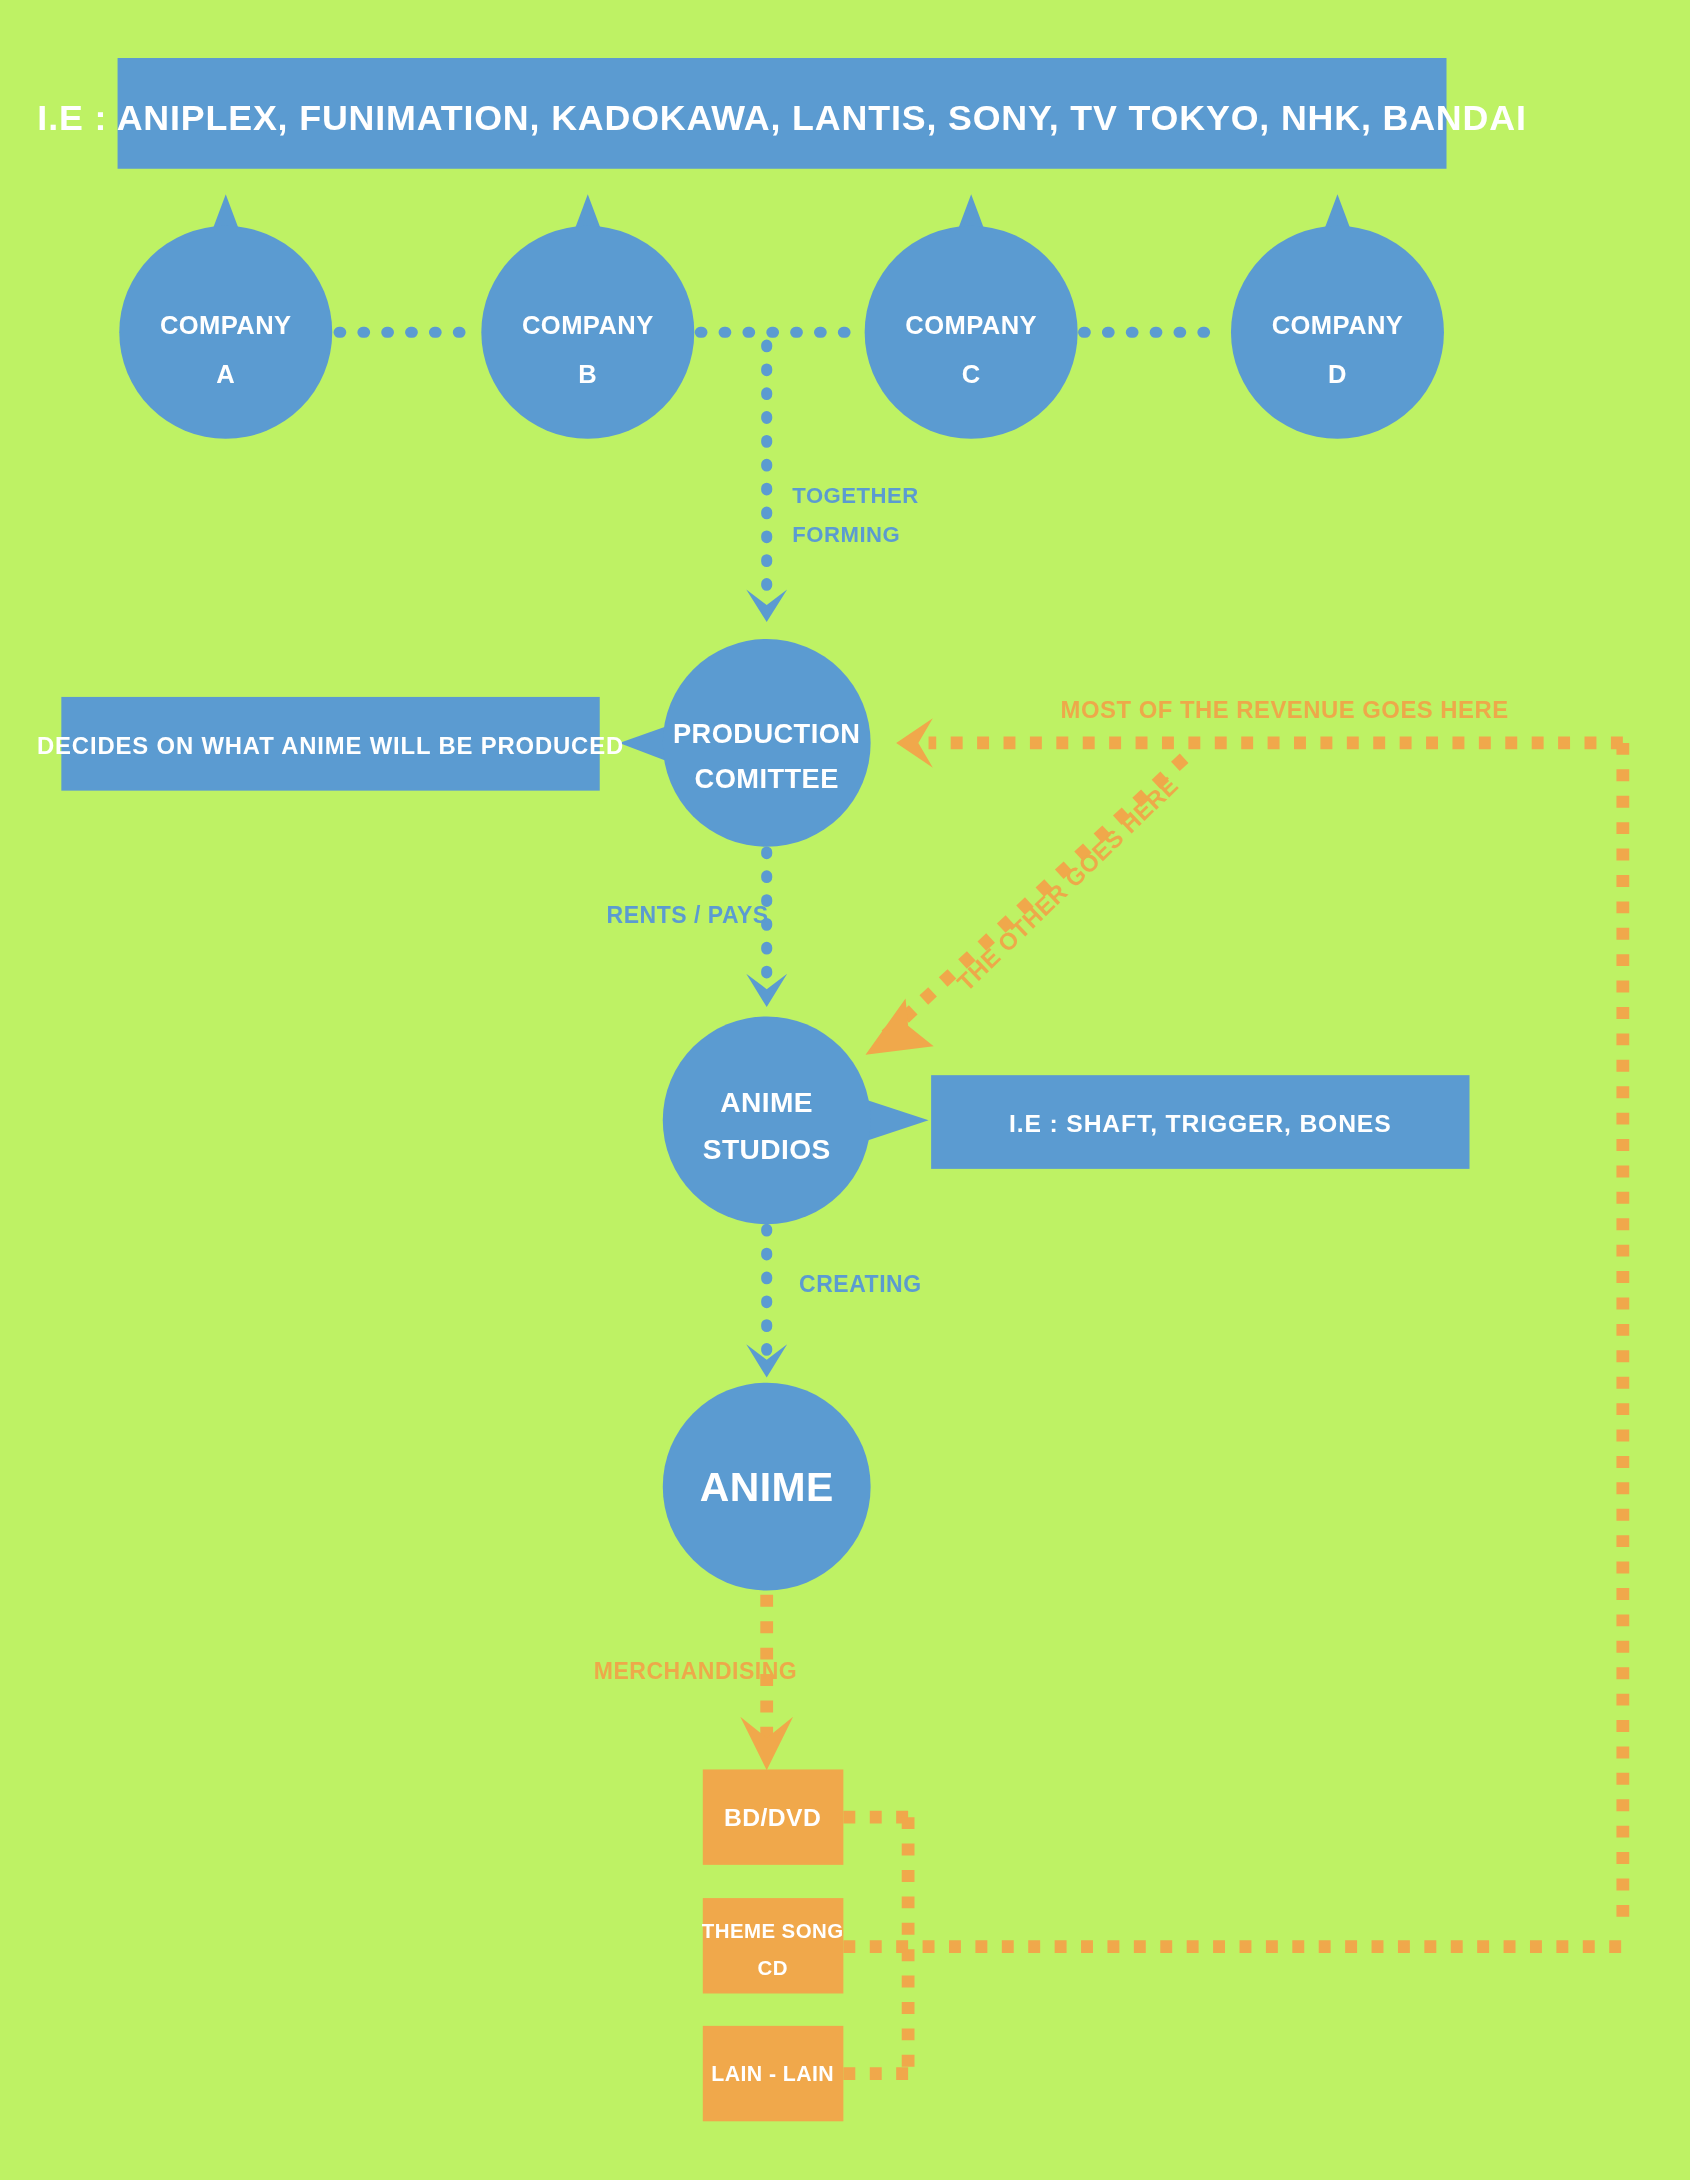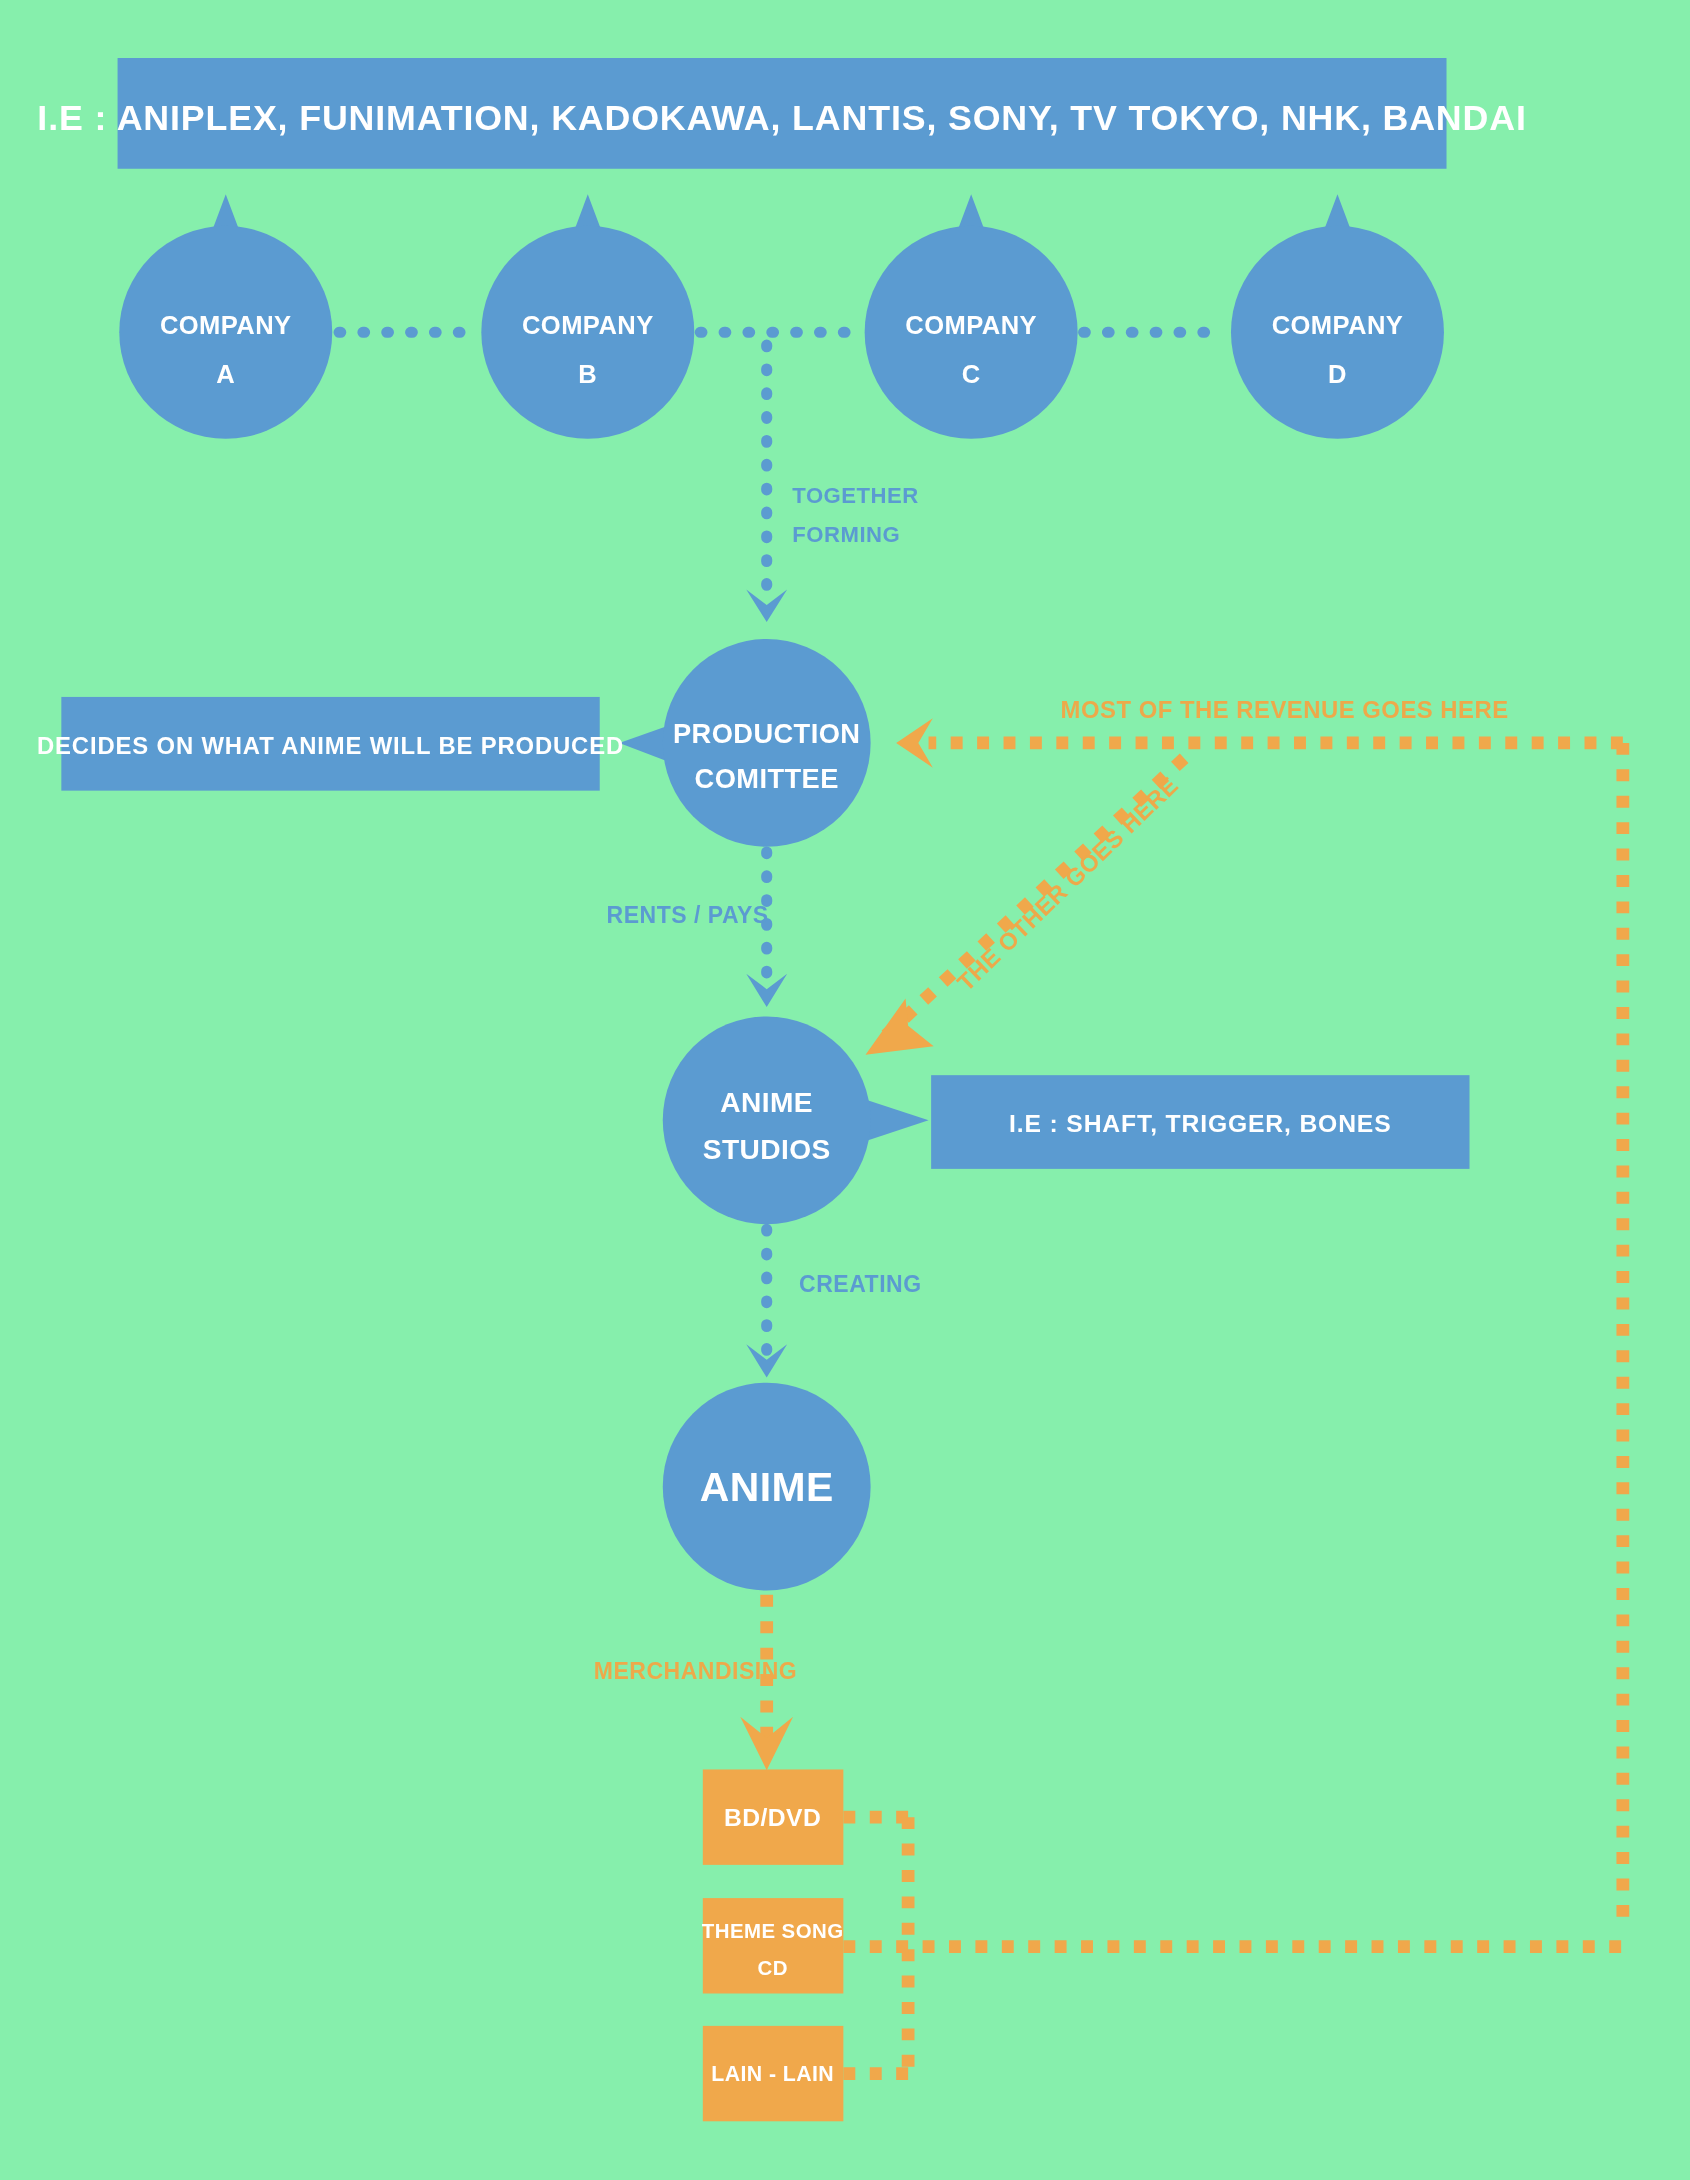--- a/index.html
+++ b/index.html
@@ -7,21 +7,21 @@
     padding: 0;
     background: #ffffff;
   }
   body {
     font-family: "Liberation Sans", sans-serif;
   }
   #canvas {
     position: relative;
     width: 1691px;
     height: 2181px;
-    background: #86efac;
+    background: #bef264;
     overflow: hidden;
   }
   #flow-svg {
     position: absolute;
     left: 0;
     top: 0;
     width: 1691px;
     height: 2181px;
   }
   .node-text {

